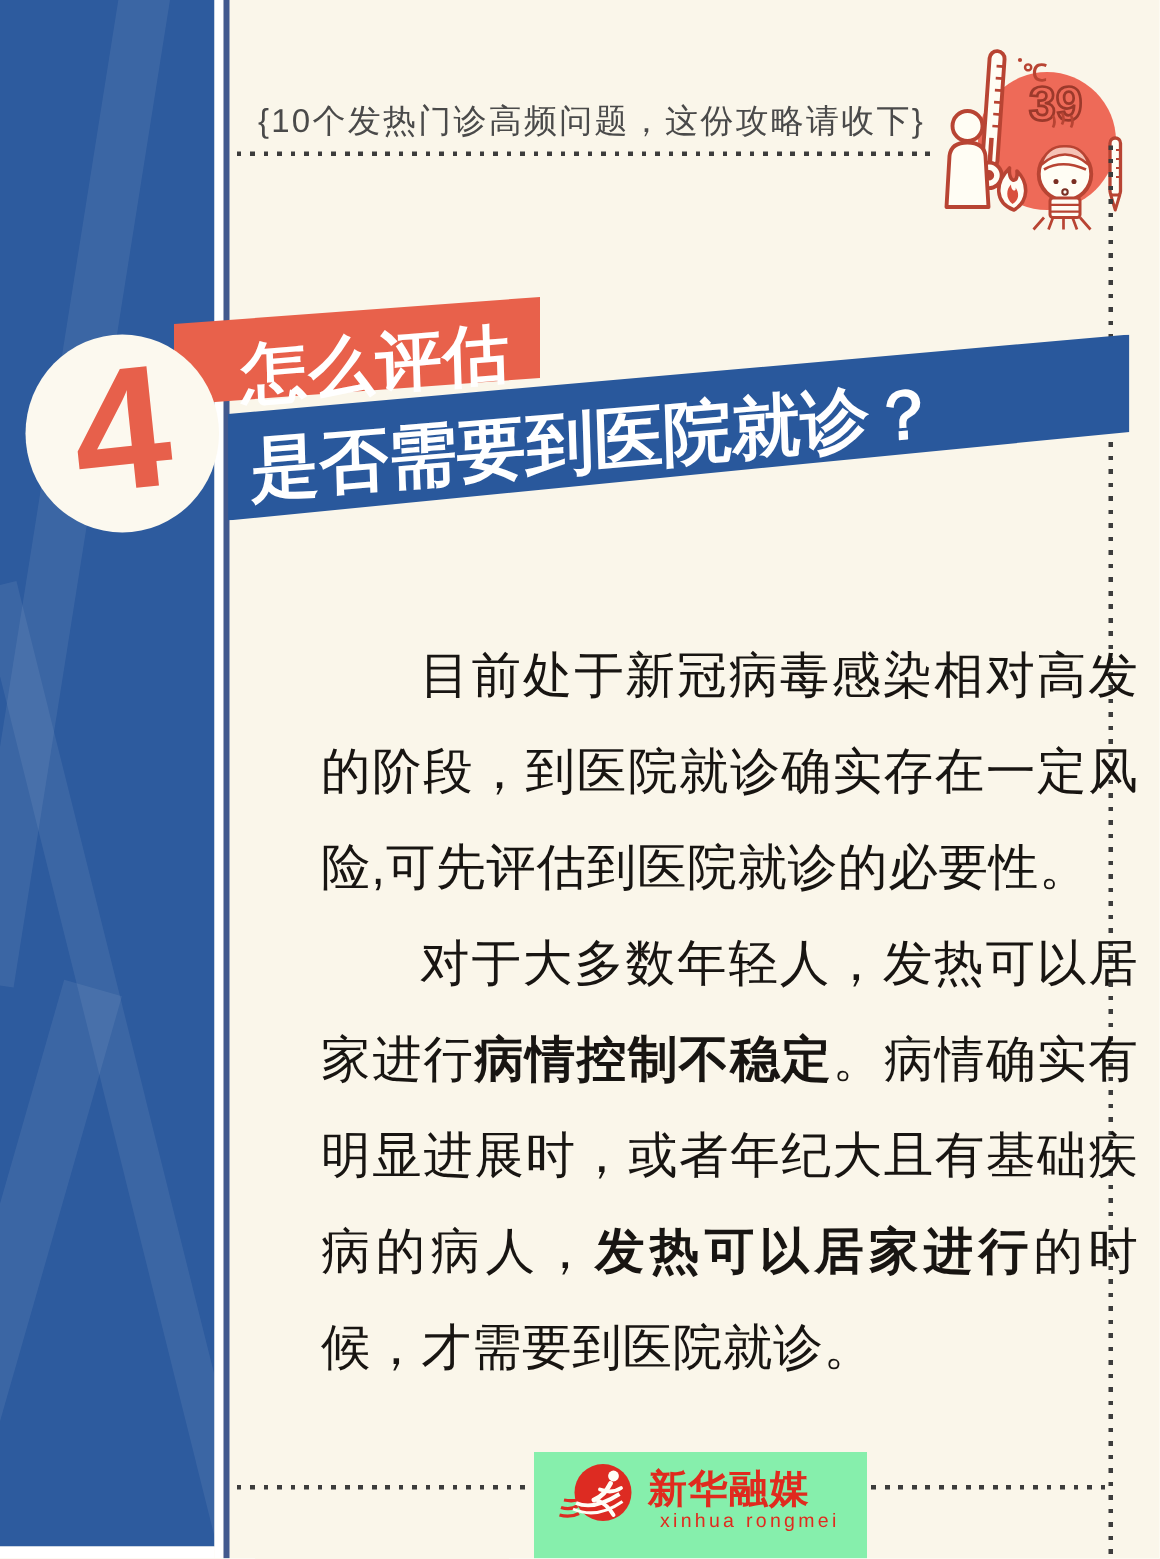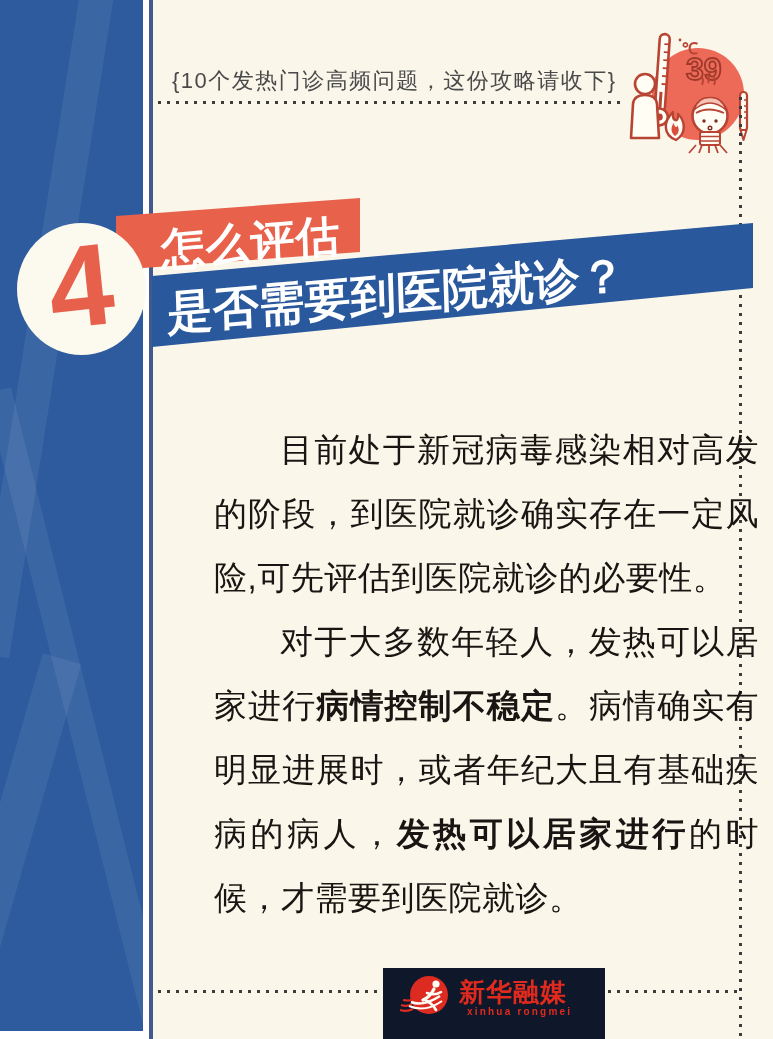--- a/index.html
+++ b/index.html
@@ -65,25 +65,25 @@
   .body-text{
     position:absolute;left:186px;top:418px;width:545px;
     font-size:33px;line-height:64px;color:#181512;text-align:justify;
     letter-spacing:0.5px;
     margin-left:28px;
   }
   .body-para{margin:0;text-indent:2em;}
   .seg-bold{font-weight:800;}
 
   
-  .logo-patch{position:absolute;left:383px;top:968px;width:222px;height:71px;background:#0f172a;}
+  .logo-patch{position:absolute;left:356px;top:968px;width:222px;height:71px;background:#86efac;}
   .logo-mark{position:absolute;left:16px;top:3px;}
   .brand{position:absolute;left:76px;top:7px;font-size:26px;font-weight:bold;
     color:#e02a1e;letter-spacing:1px;white-space:nowrap;}
-  .brand-sub{position:absolute;left:84px;top:38px;font-size:10px;font-weight:bold;
+  .brand-sub{position:absolute;left:84px;top:38px;font-size:13px;font-weight:normal;
     color:#e02a1e;letter-spacing:2.2px;white-space:nowrap;text-align:right;}
 </style>
 </head>
 <body>
 
 <div class="page">
 
   <div class="blue-band">
     <div class="band-fold fold-a"></div>
     <div class="band-fold fold-b"></div>

